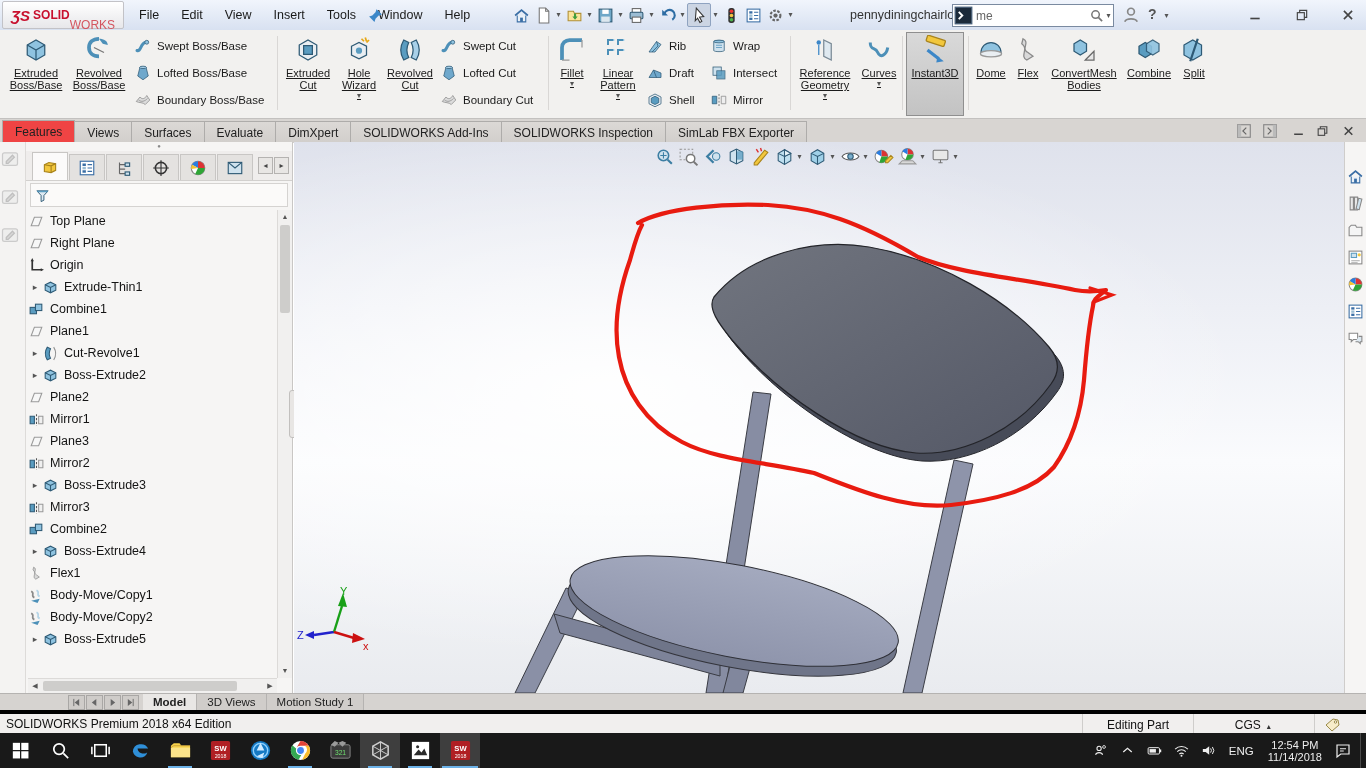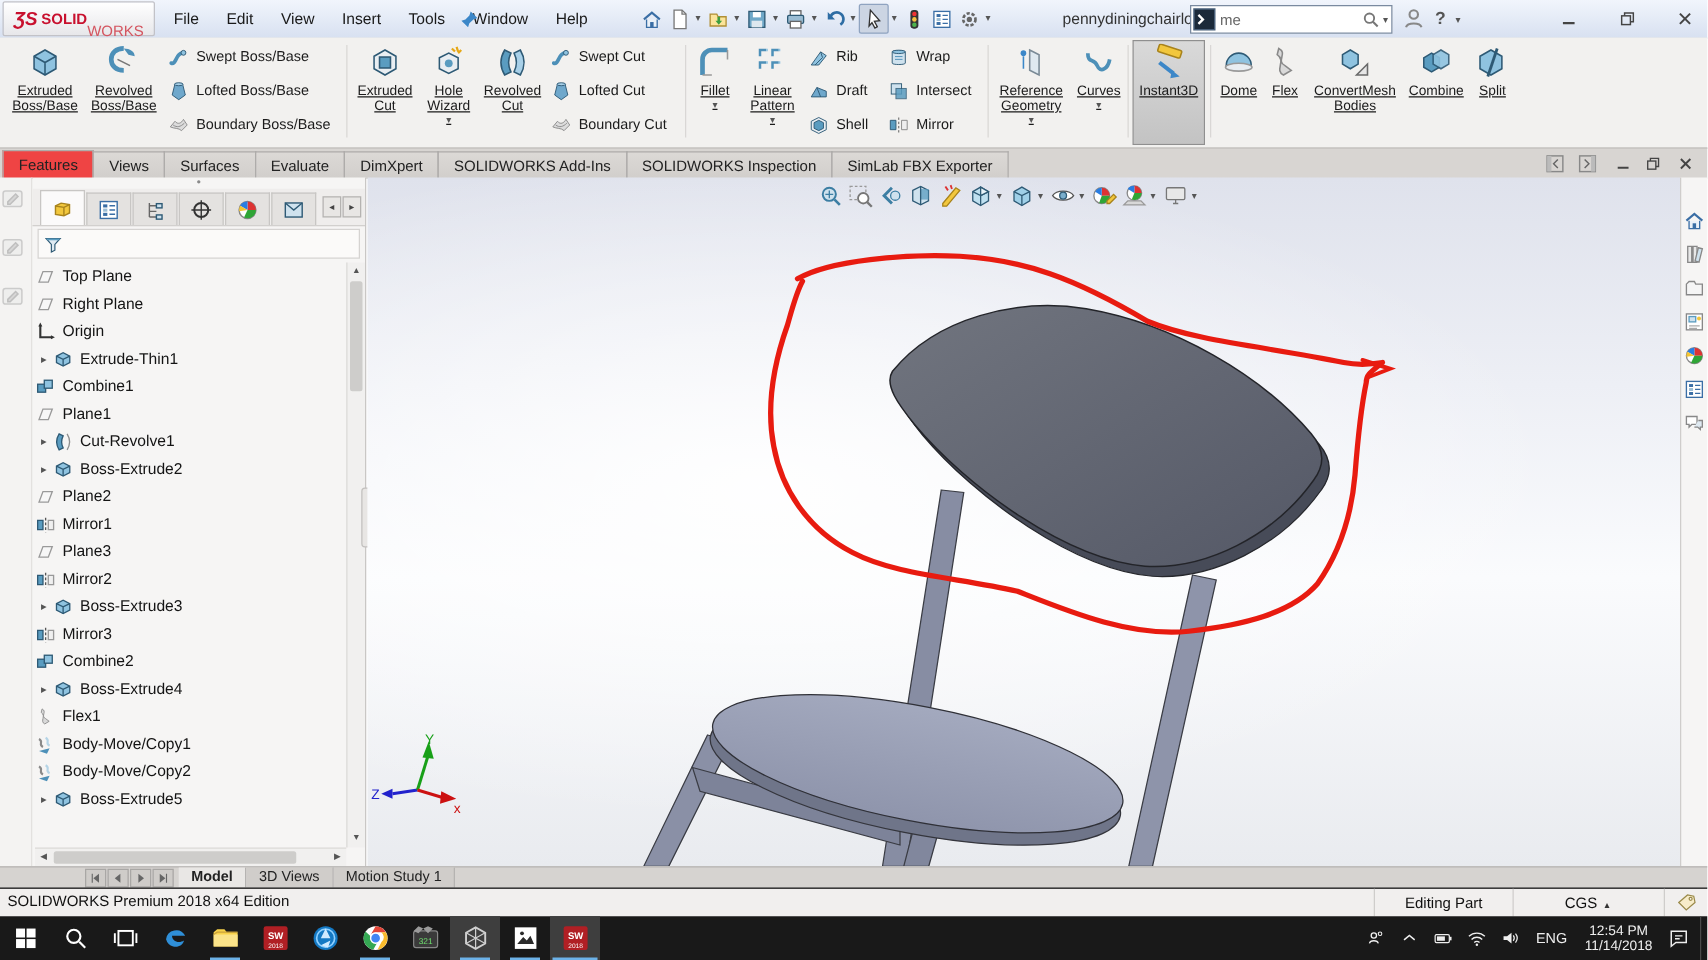--- a/index.html
+++ b/index.html
@@ -111,23 +111,23 @@
     border-top:1px solid #b5b3b1;display:flex;align-items:stretch;font-size:11.5px;box-sizing:border-box;}
   #dnav{display:flex;margin-left:68px;gap:1px;align-items:center;}
   #dnav .nbtn{width:15px;height:13px;border:1px solid #a9a7a5;background:#cfccc9;
     display:flex;align-items:center;justify-content:center;}
   #dnav .nbtn svg{width:9px;height:9px;}
   .dtab{padding:0 10px;display:flex;align-items:center;border-right:1px solid #b5b3b1;
     background:#d0cdca;color:#222;}
   .dtab.active{background:#e9e7e5;font-weight:bold;}
 
   #statusbar{position:absolute;left:0;top:710px;width:1366px;height:23px;background:#f1efee;
-    border-top:1px solid #000000;font-size:12px;color:#111;box-sizing:border-box;}
+    border-top:4px solid #000000;font-size:12px;color:#111;box-sizing:border-box;}
   #sb-left{position:absolute;left:6px;top:3px;}
-  #sb-right{position:absolute;right:0;top:0;height:22px;display:flex;align-items:center;}
+  #sb-right{position:absolute;right:17px;top:0;height:22px;display:flex;align-items:center;}
   .sbsep{width:1px;height:22px;background:#cfcdcb;}
   #sb-edit{width:110px;text-align:center;}
   #sb-units{width:120px;text-align:center;}
   #sb-units .caret{color:#333;}
   #sb-tag{width:18px;height:16px;margin:0 8px;}
 
   
   #taskbar{position:absolute;left:0;top:733px;width:1366px;height:35px;background:#191919;}
   #apps{position:absolute;left:0;top:0;display:flex;height:35px;}
   .app{width:40px;height:35px;display:flex;align-items:center;justify-content:center;position:relative;}

